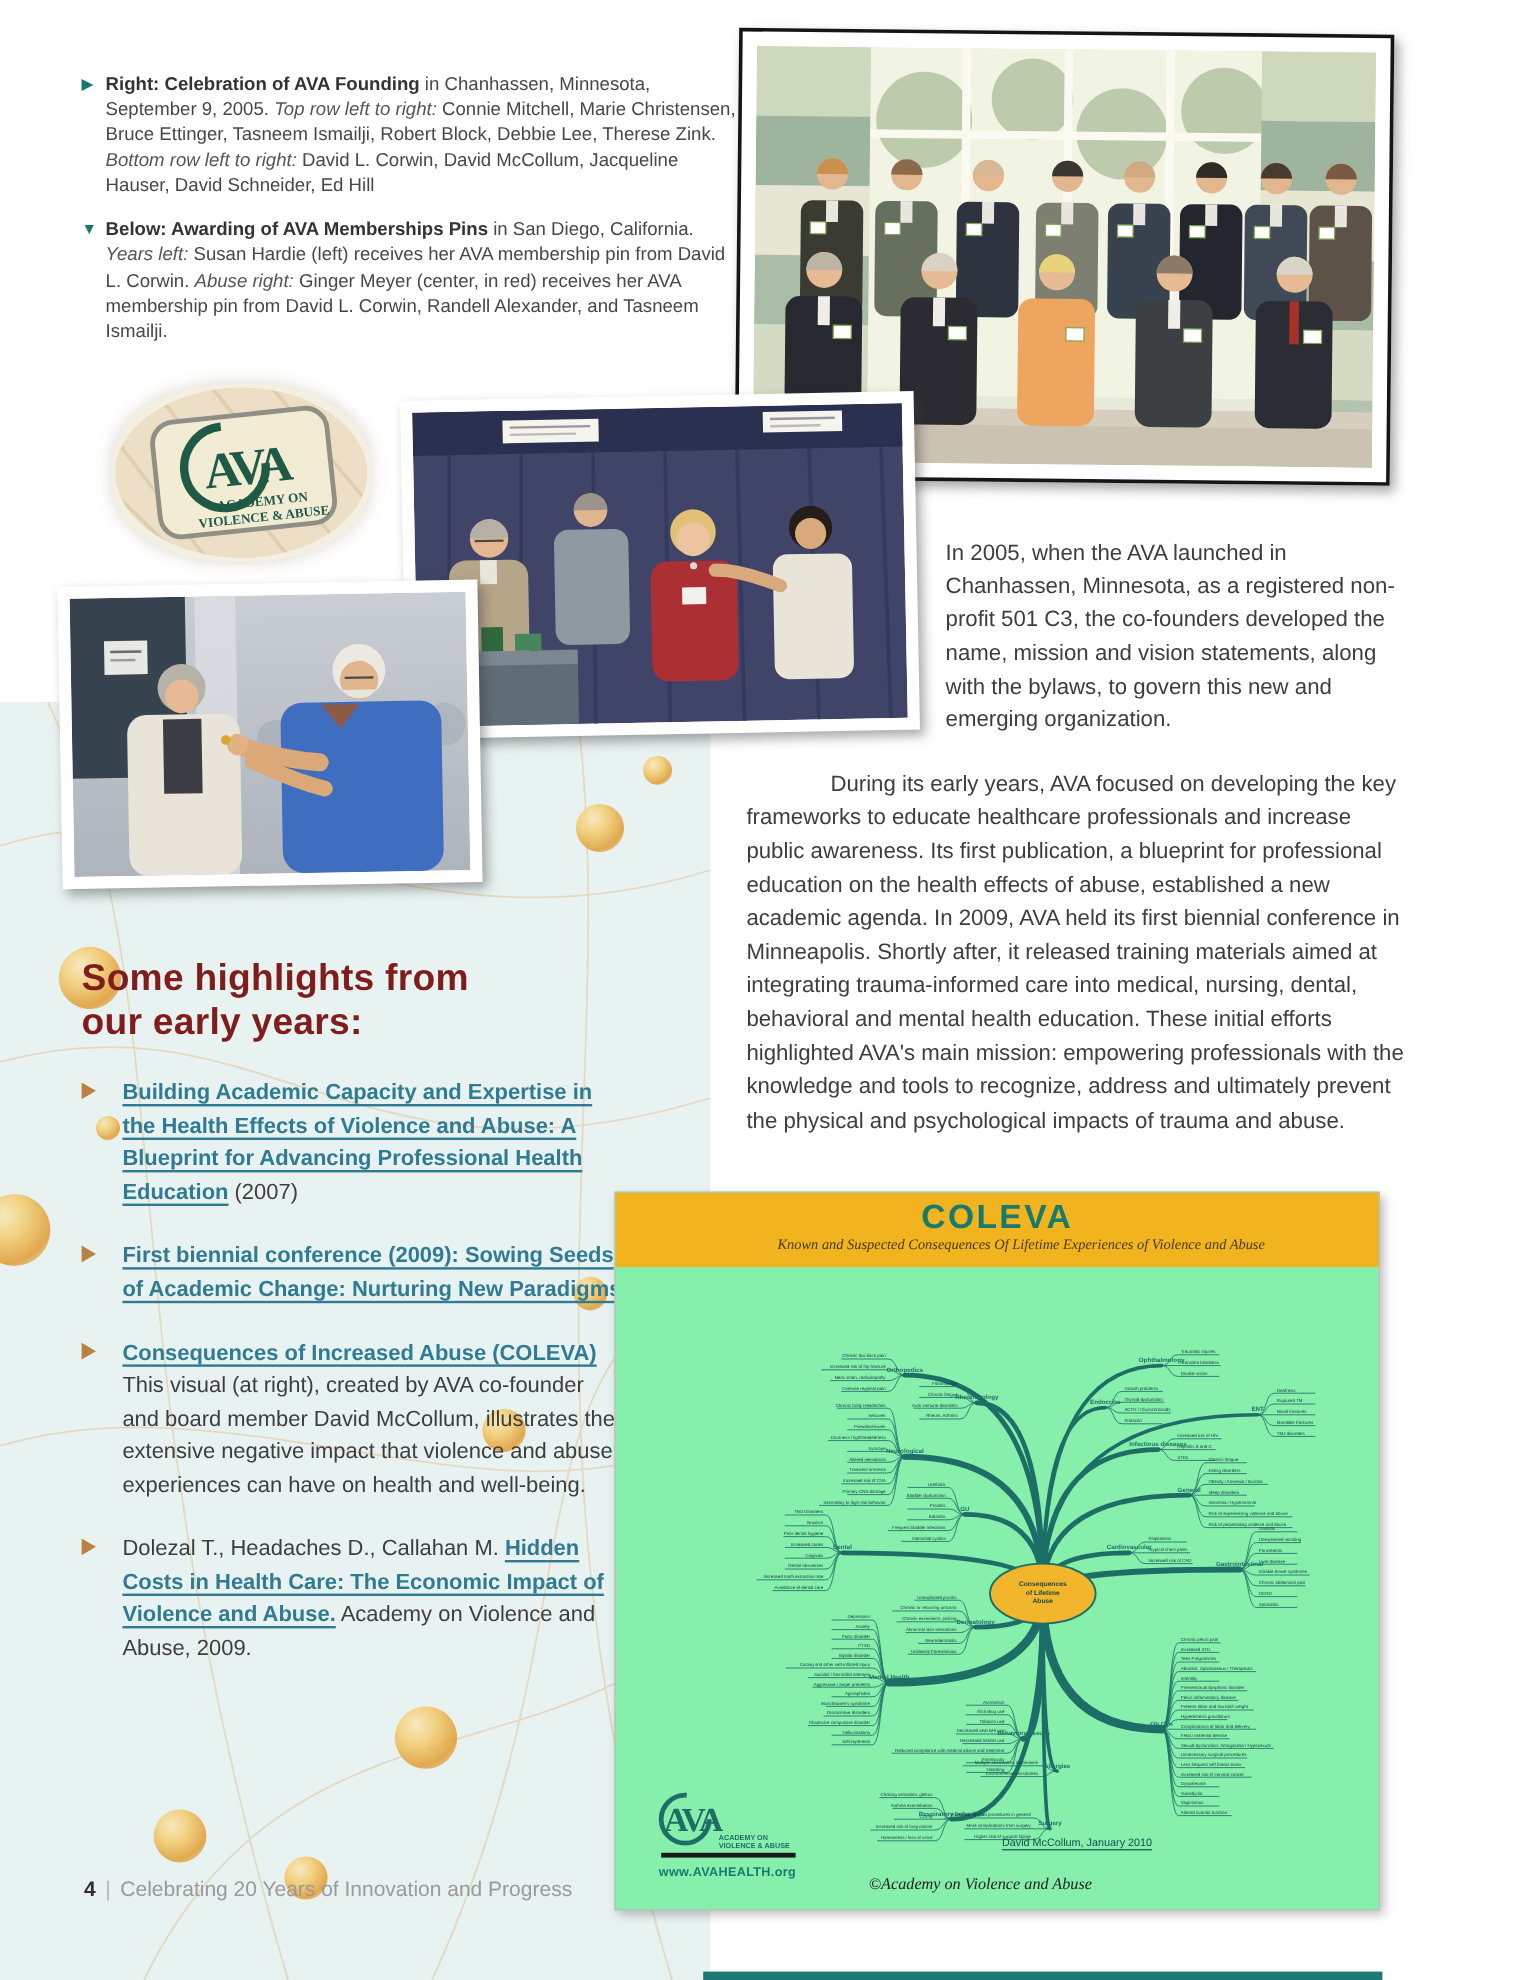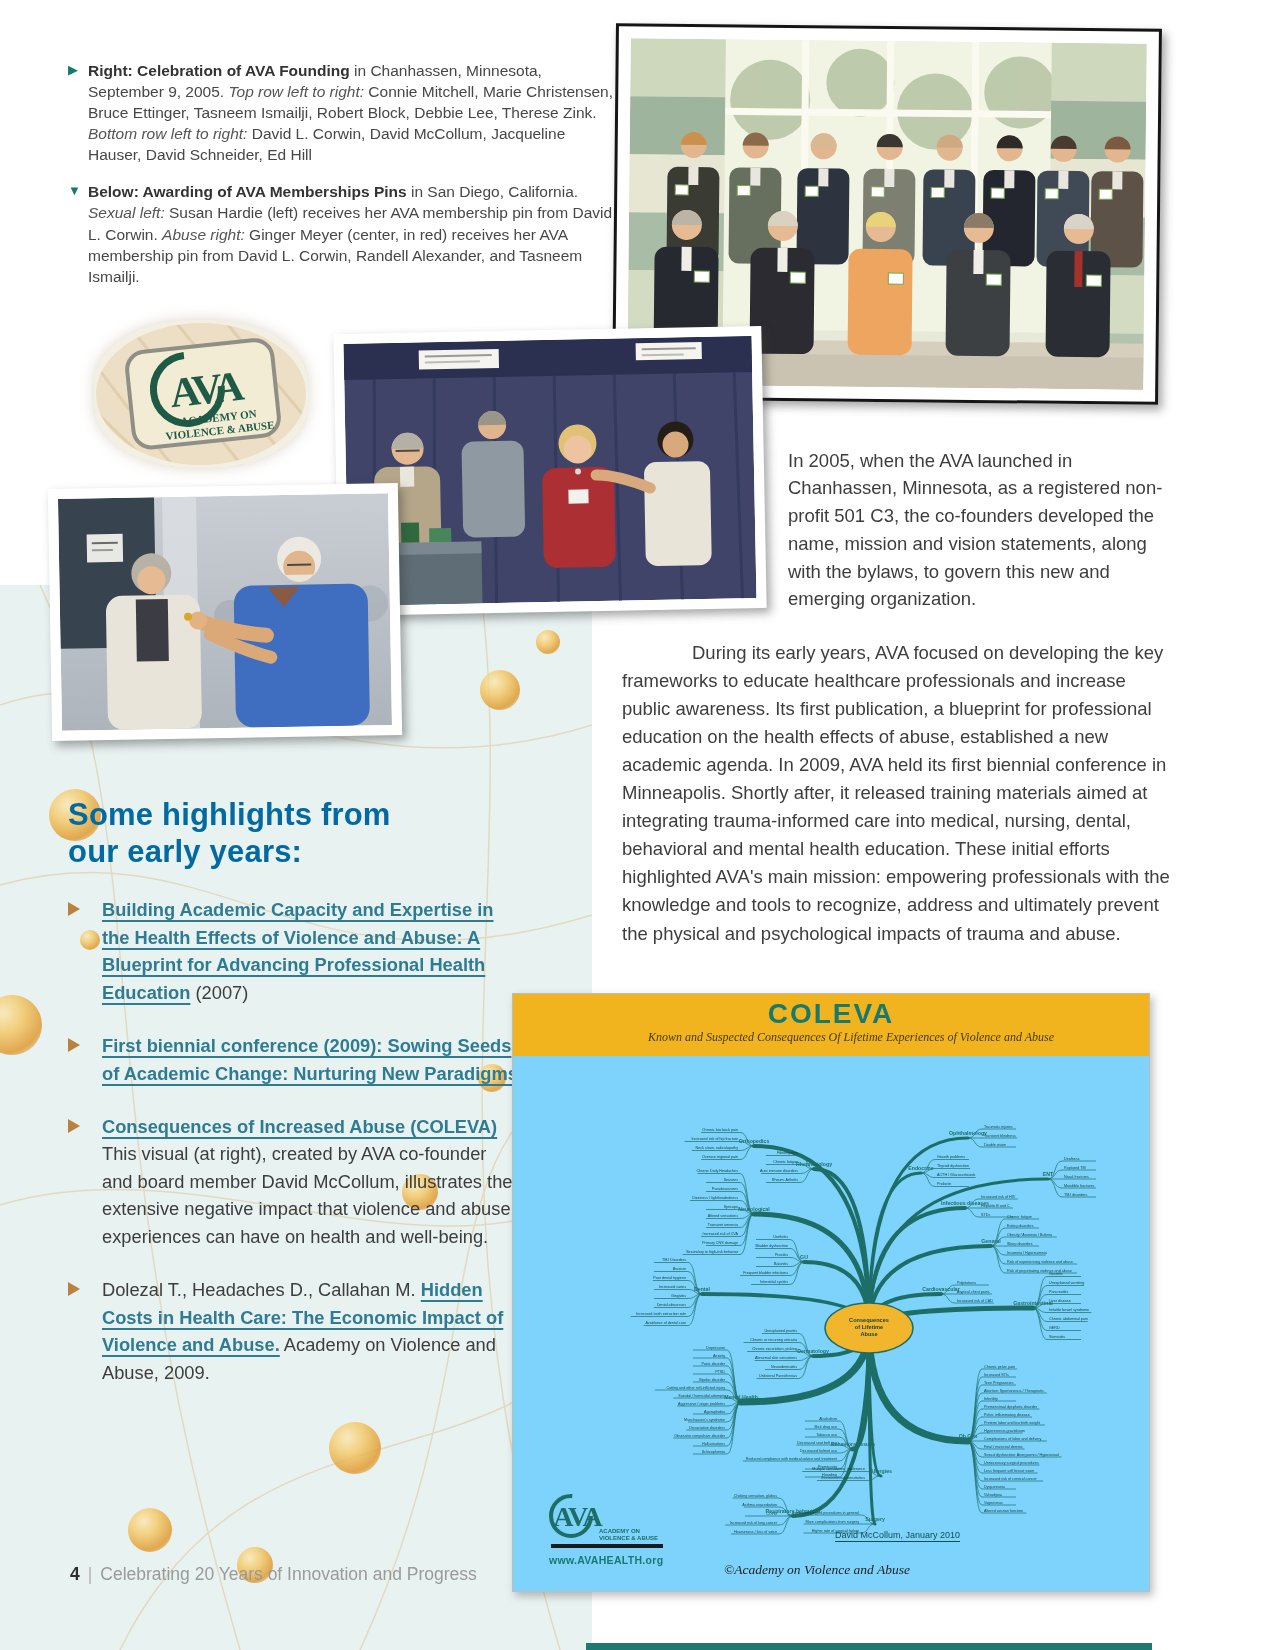--- a/index.html
+++ b/index.html
@@ -30,30 +30,30 @@
              box-shadow:0 0 14px rgba(120,100,60,.25);}
   figure{margin:0;}
   svg{display:block;font-family:"Liberation Sans",sans-serif;}
 
   
   .intro-par{position:absolute;left:788px;top:428px;width:386px;font-size:18.5px;line-height:1.5;color:#3d3d3d;z-index:2;}
   .body-par{position:absolute;left:622px;top:620px;width:550px;font-size:18.5px;line-height:1.52;color:#3d3d3d;z-index:2;text-indent:70px;}
 
   
   .highlights{position:absolute;left:68px;top:796px;width:452px;z-index:2;}
-  .hl-heading{margin:0 0 18px 0;font-size:31px;line-height:1.2;color:#0369a1;font-weight:bold;white-space:pre-line;letter-spacing:.2px;}
+  .hl-heading{margin:0 0 18px 0;font-size:31px;line-height:1.2;color:#7f1d1d;font-weight:bold;white-space:pre-line;letter-spacing:.2px;}
   .hl-item{display:flex;margin-top:26px;font-size:18.3px;line-height:1.5;color:#3d3d3d;}
   .hl-bullet{flex:0 0 34px;padding-top:6px;}
   .tri{width:0;height:0;border-top:7px solid transparent;border-bottom:7px solid transparent;border-left:12px solid #b9833f;}
   .hl-text{flex:1;}
   .hl-link{color:#2f7b93;font-weight:bold;text-decoration:underline;text-underline-offset:4px;
            text-decoration-thickness:1.5px;cursor:pointer;}
 
   
-  .coleva{position:absolute;left:512px;top:993px;width:636px;height:597px;background:#7dd3fc;z-index:2;
+  .coleva{position:absolute;left:512px;top:993px;width:636px;height:597px;background:#86efac;z-index:2;
           border:1px solid #bdbdbd;box-shadow:3px 4px 8px rgba(70,70,70,.35);}
   .coleva-header{background:#f1b41f;height:62px;text-align:center;padding-top:4px;box-sizing:border-box;}
   .coleva-title{font-size:28px;font-weight:bold;color:#187a6e;letter-spacing:2px;line-height:1.15;}
   .coleva-sub{font-size:12px;font-style:italic;color:#453a18;font-family:"Liberation Serif",serif;padding-left:40px;}
   .coleva-body{position:relative;height:535px;}
   #mindmap{position:absolute;left:0;top:0;}
   .coleva-logo{position:absolute;left:34px;top:436px;width:130px;}
   .coleva-website{position:absolute;left:36px;top:498px;font-size:10.5px;color:#187a6e;font-weight:bold;letter-spacing:.3px;}
   .coleva-credit{position:absolute;left:322px;top:474px;font-size:9px;color:#134f4b;border-bottom:1px solid #134f4b;padding-bottom:1px;}
   .coleva-copy{position:absolute;left:211px;top:506px;font-size:13.5px;font-style:italic;color:#222;
@@ -95,21 +95,21 @@
   <div class="orb" style="left:80px;top:930px;width:20px;height:20px;"></div>
   <div class="orb" style="left:530px;top:1330px;width:20px;height:20px;"></div>
 
   <section class="captions">
     <p class="cap">
       <span class="cap-marker">▶</span>
       <b>Right: Celebration of AVA Founding</b><span> in Chanhassen, Minnesota, September 9, 2005. </span><i>Top row left to right:</i><span> Connie Mitchell, Marie Christensen, Bruce Ettinger, Tasneem Ismailji, Robert Block, Debbie Lee, Therese Zink. </span><i>Bottom row left to right:</i><span> David L. Corwin, David McCollum, Jacqueline Hauser, David Schneider, Ed Hill</span>
     </p>
     <p class="cap">
       <span class="cap-marker">▼</span>
-      <b>Below: Awarding of AVA Memberships Pins</b><span> in San Diego, California. </span><i>Sexual left:</i><span> Susan Hardie (left) receives her AVA membership pin from David L. Corwin. </span><i>Abuse right:</i><span> Ginger Meyer (center, in red) receives her AVA membership pin from David L. Corwin, Randell Alexander, and Tasneem Ismailji.</span>
+      <b>Below: Awarding of AVA Memberships Pins</b><span> in San Diego, California. </span><i>Years left:</i><span> Susan Hardie (left) receives her AVA membership pin from David L. Corwin. </span><i>Abuse right:</i><span> Ginger Meyer (center, in red) receives her AVA membership pin from David L. Corwin, Randell Alexander, and Tasneem Ismailji.</span>
     </p>
   </section>
 
   <figure class="photo photo-group">
     <svg id="gp" width="516" height="346" viewBox="0 0 516 346">
       <rect width="516" height="346" fill="#e7ead9"></rect>
       <rect x="95" y="0" width="330" height="290" fill="#f1f4e3"></rect>
       <g opacity=".55" fill="#93a87e">
         <circle cx="140" cy="60" r="40"></circle>
           <circle cx="230" cy="42" r="34"></circle>

